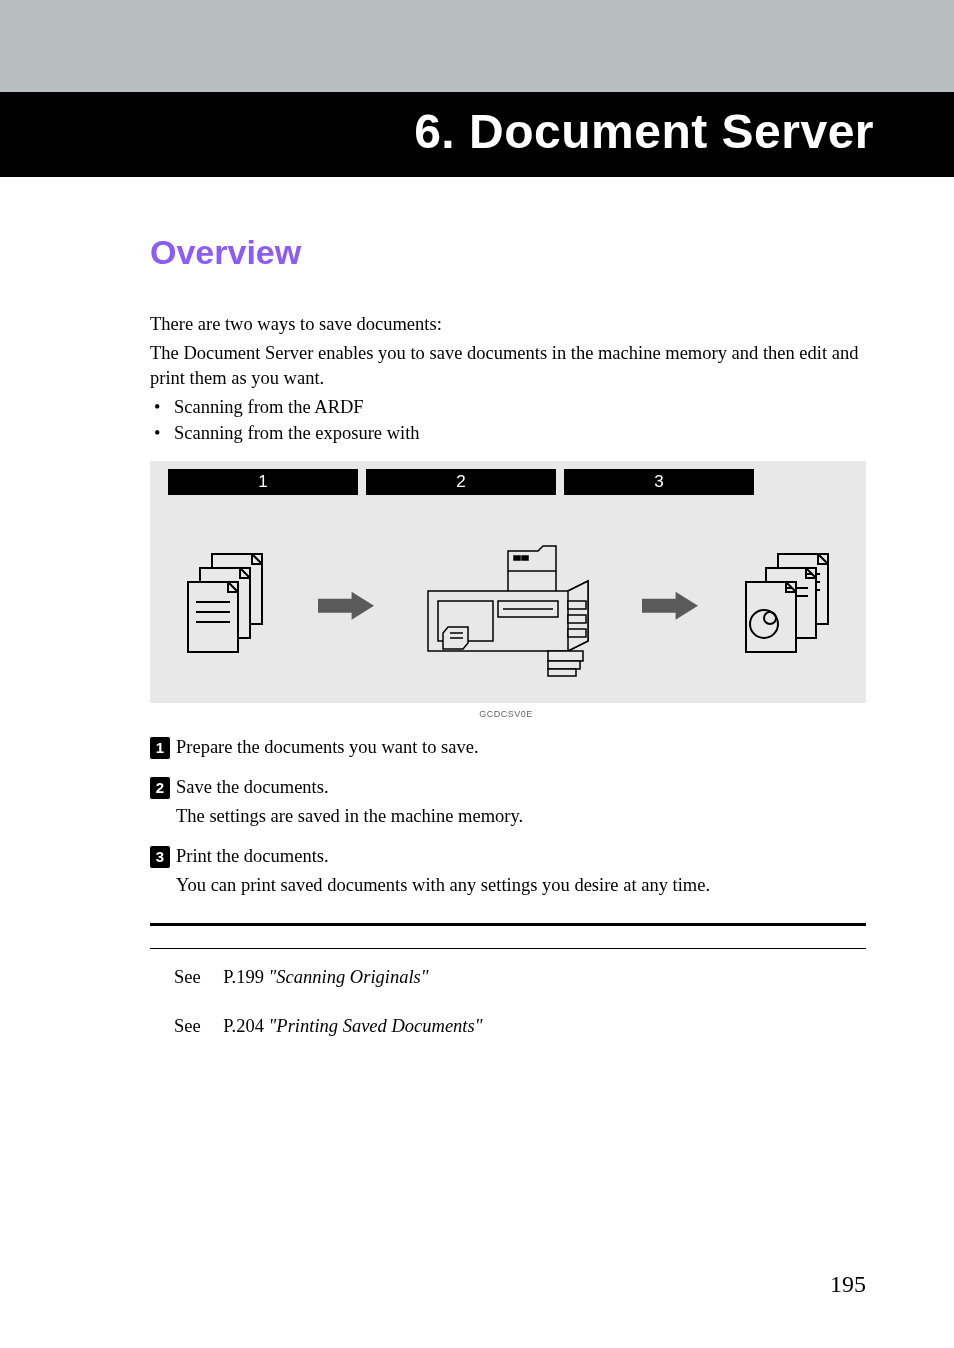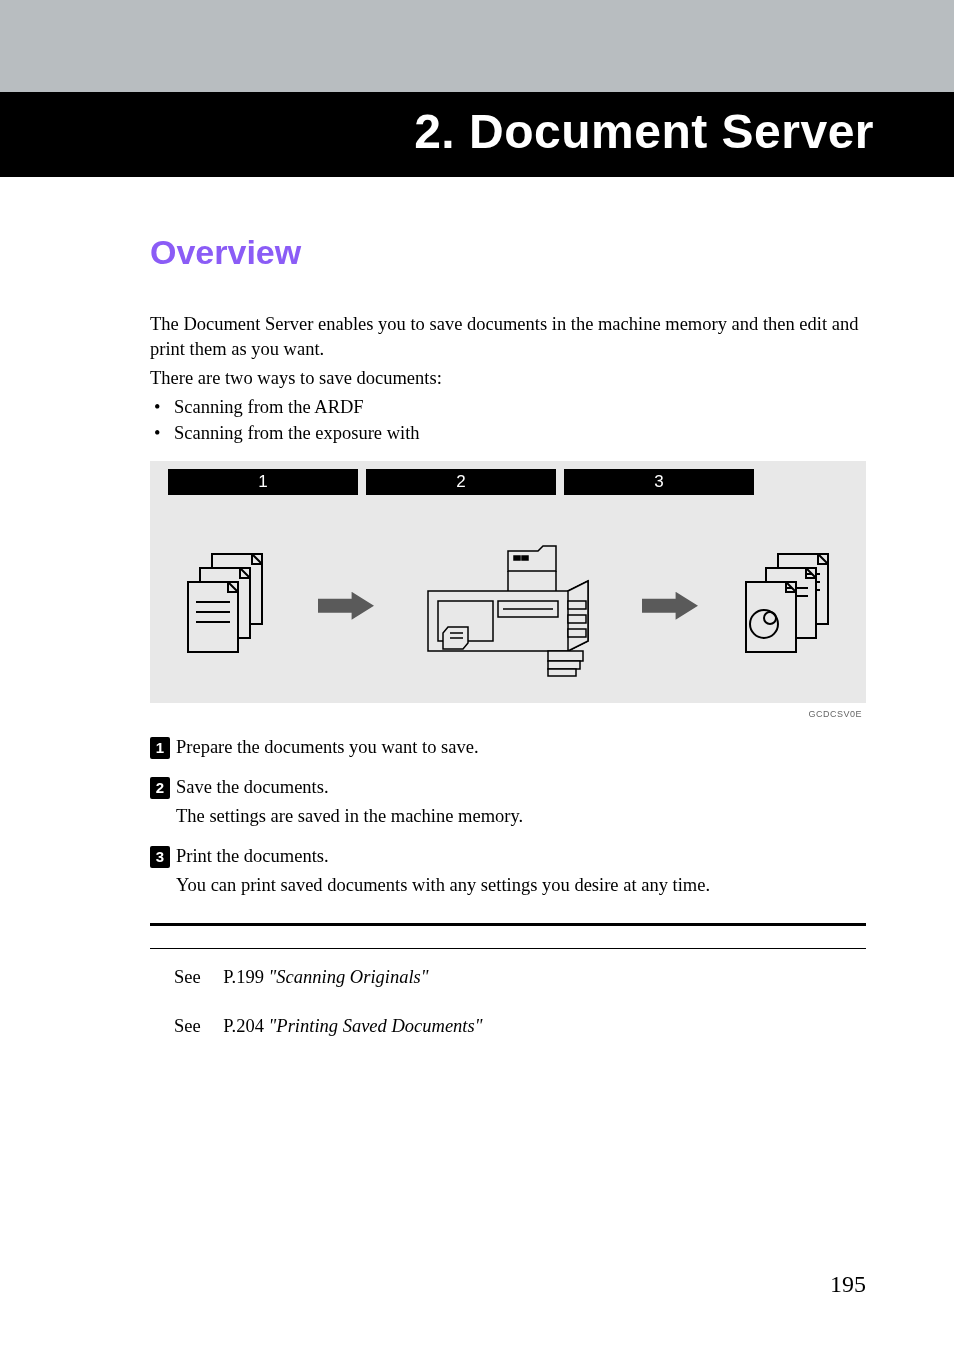--- a/index.html
+++ b/index.html
@@ -110,21 +110,21 @@
     .printer {
       width: 200px;
       height: 150px;
     }
     .docs-out {
       position: relative;
       width: 110px;
       height: 120px;
     }
     .diagram-code {
-      text-align: right;
+      text-align: center;
       font-size: 9px;
       color: #666;
       font-family: Arial, sans-serif;
       margin-top: 6px;
       padding-right: 4px;
       letter-spacing: 0.5px;
     }
     .step {
       margin-top: 18px;
       margin-bottom: 8px;
@@ -189,28 +189,28 @@
       right: 88px;
       font-size: 24px;
     }
   </style>
 </head>
 <body>
 
 <div class="page">
   <div class="header-gray"></div>
   <div class="header-black">
-    <span class="chapter-title">2. Document Server</span>
+    <span class="chapter-title">6. Document Server</span>
   </div>
 
   <div class="content">
     <h2 class="section-title">Overview</h2>
 
+    <p class="intro-text">There are two ways to save documents:</p>
     <p class="intro-text">The Document Server enables you to save documents in the machine memory and then edit and print them as you want.</p>
-    <p class="intro-text">There are two ways to save documents:</p>
 
     <div class="bullet-list">
       <div class="bullet-item">Scanning from the ARDF</div>
       <div class="bullet-item">Scanning from the exposure with</div>
     </div>
 
     <div class="diagram">
       <div class="diagram-headers">
         <div class="dhead dhead-1">1</div>
         <div class="dhead dhead-2">2</div>

